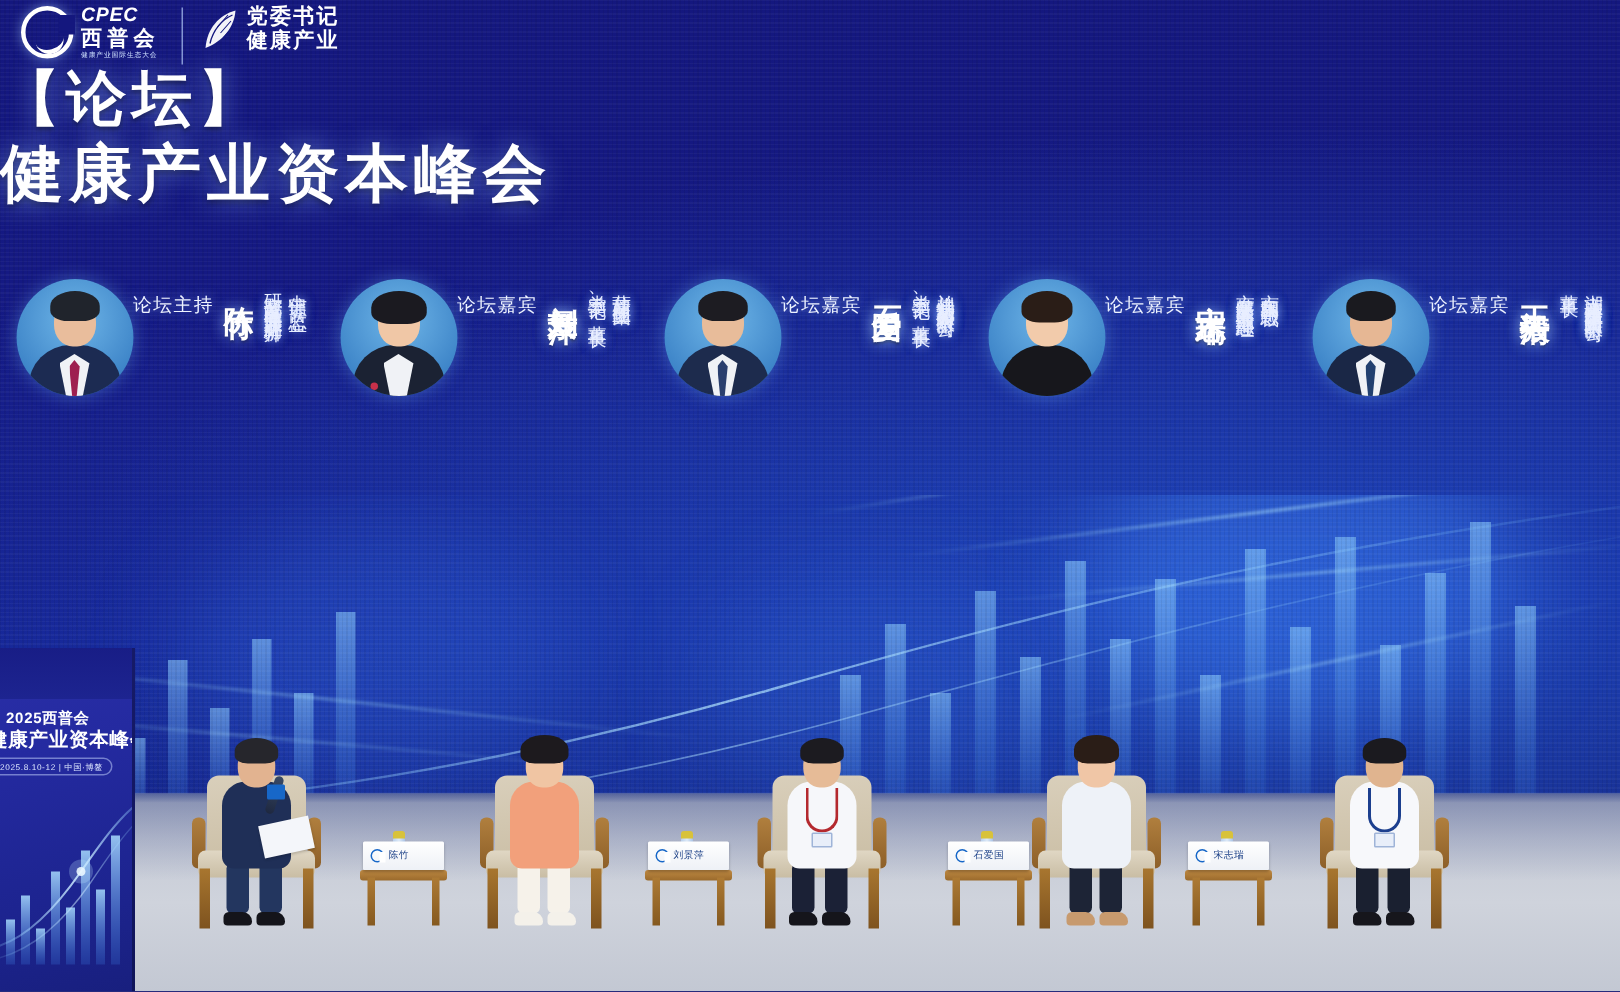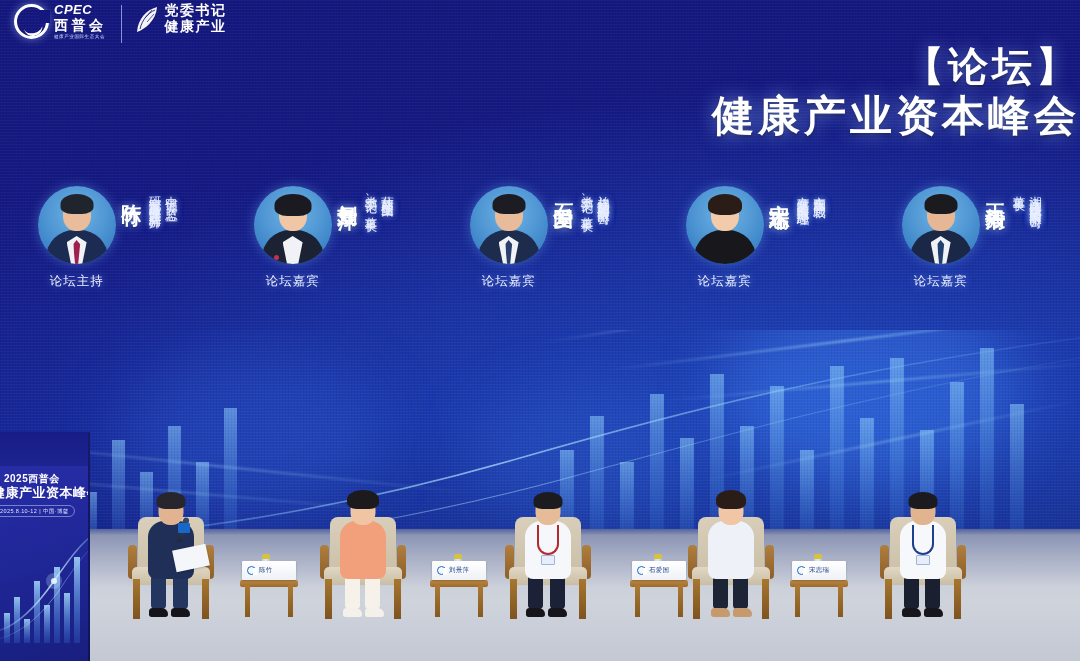--- a/index.html
+++ b/index.html
@@ -49,21 +49,21 @@
   }
   .glow-blob {
     position: absolute;
     border-radius: 50%;
     filter: blur(30px);
   }
 
   
   #title-block {
     position: absolute; left: 0; right: 0; top: 44px;
-    text-align: right;
+    text-align: left;
     z-index: 6;
   }
   #title-line1 {
     font-size: 40px; font-weight: bold; color: #ffffff;
     letter-spacing: 4px; line-height: 1.12;
     text-shadow: 0 0 16px rgba(150,190,255,0.55), 0 2px 3px rgba(0,0,0,0.45);
   }
   #title-line2 {
     font-size: 42px; font-weight: bold; color: #ffffff;
     letter-spacing: 4px; line-height: 1.2; margin-top: 2px;
@@ -124,21 +124,21 @@
     display: flex;
   }
   .speaker {
     position: relative;
     flex: 1 1 0;
     display: flex;
     align-items: flex-start;
     justify-content: center;
   }
   .sp-inner { display: flex; align-items: flex-start; }
-  .portrait-wrap { display: flex; flex-direction: column; align-items: center; }
+  .portrait-wrap { display: flex; align-items: flex-start; }
   .portrait {
     width: 78px; height: 78px; border-radius: 50%;
     overflow: hidden; position: relative;
     background: radial-gradient(circle at 50% 35%, #6fb6e8 0%, #3f86c9 70%, #2c6aad 100%);
     box-shadow: 0 0 12px rgba(120,190,255,0.35);
   }
   
   .p-head {
     position: absolute; left: 50%; top: 13px; transform: translateX(-50%);
     width: 28px; height: 32px; border-radius: 48% 48% 45% 45%;

